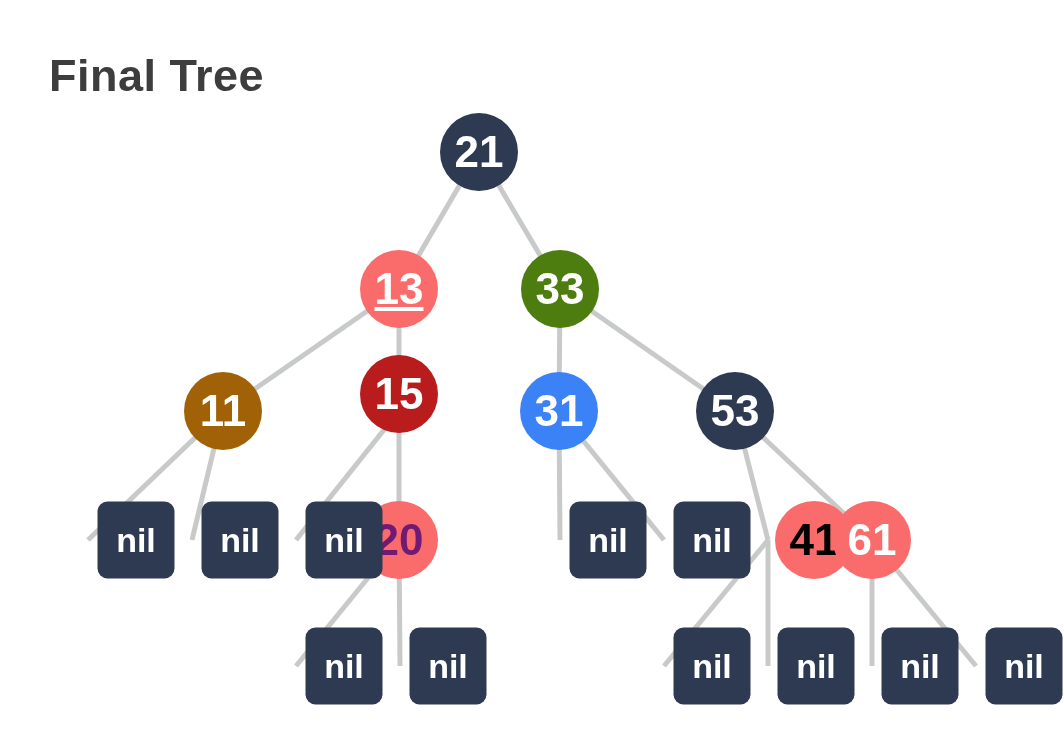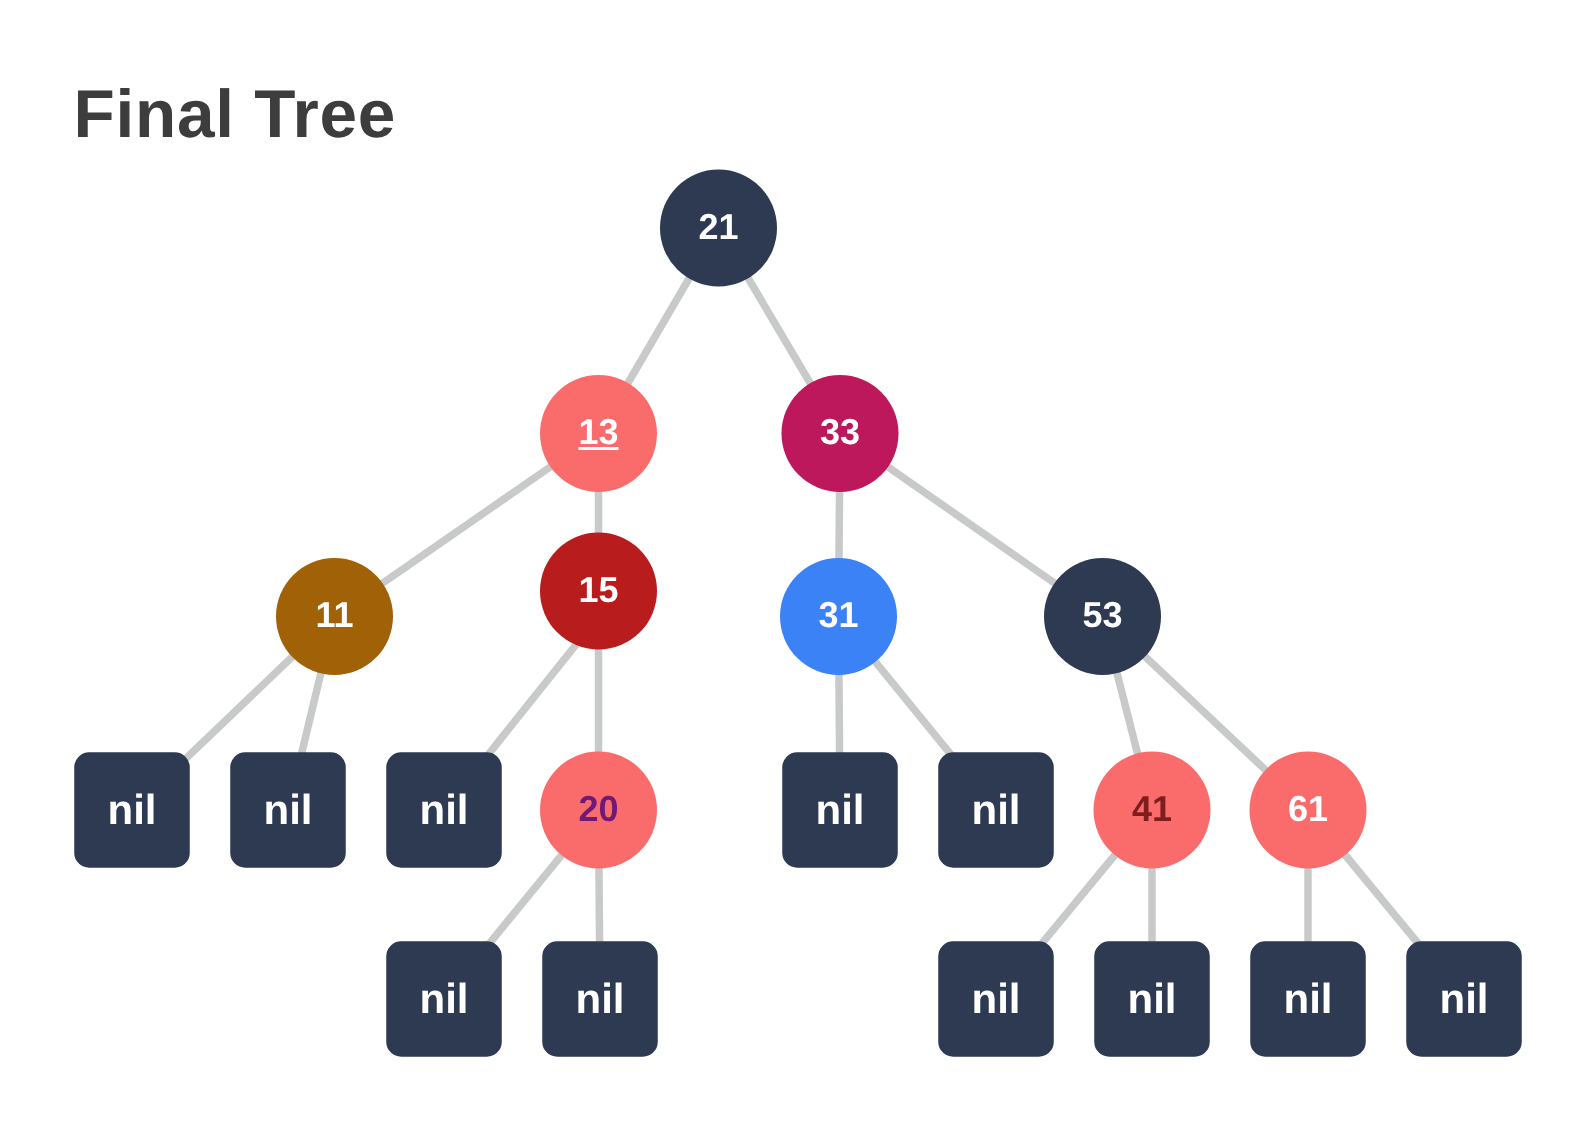--- a/index.html
+++ b/index.html
@@ -39,27 +39,28 @@
     align-items: center;
     justify-content: center;
     transform: translate(-50%, -50%);
     font-weight: bold;
     box-sizing: border-box;
   }
   .node.circle {
     width: 78px;
     height: 78px;
     border-radius: 50%;
-    font-size: 24px;
+    font-size: 44px;
   }
   .node.nil {
     width: 77px;
     height: 77px;
     border-radius: 10px;
-    font-size: 28px;
+    font-size: 34px;
+    margin-left: 48px;
   }
 </style>
 </head>
 <body style="background: rgb(255, 255, 255);">
 
 <div class="canvas">
   <h1 class="title" style="color: rgb(61, 61, 61);">Final Tree</h1>
   <svg id="edges" xmlns="http://www.w3.org/2000/svg">
       <line x1="479" y1="152" x2="399" y2="289" stroke="#c8cac9" stroke-width="5"></line>
       <line x1="479" y1="152" x2="560" y2="289" stroke="#c8cac9" stroke-width="5"></line>
@@ -78,27 +79,27 @@
       <line x1="399" y1="540" x2="296" y2="666" stroke="#c8cac9" stroke-width="5"></line>
       <line x1="399" y1="540" x2="400" y2="666" stroke="#c8cac9" stroke-width="5"></line>
       <line x1="768" y1="540" x2="664" y2="666" stroke="#c8cac9" stroke-width="5"></line>
       <line x1="768" y1="540" x2="768" y2="666" stroke="#c8cac9" stroke-width="5"></line>
       <line x1="872" y1="540" x2="872" y2="666" stroke="#c8cac9" stroke-width="5"></line>
       <line x1="872" y1="540" x2="976" y2="666" stroke="#c8cac9" stroke-width="5"></line>
     </svg>
   <div id="nodes">
       <div class="node circle" style="left: 479px; top: 152px; background: rgb(45, 58, 82); color: rgb(255, 255, 255);">21</div>
       <div class="node circle" style="left: 399px; top: 289px; background: rgb(250, 108, 108); color: rgb(255, 255, 255); text-decoration: underline;">13</div>
-      <div class="node circle" style="left: 560px; top: 289px; background: #be185d; color: rgb(255, 255, 255);">33</div>
+      <div class="node circle" style="left: 560px; top: 289px; background: #4d7c0f; color: rgb(255, 255, 255);">33</div>
       <div class="node circle" style="left: 223px; top: 411px; background: #a16207; color: rgb(255, 255, 255);">11</div>
       <div class="node circle" style="left: 399px; top: 394px; background: #b91c1c; color: rgb(255, 255, 255);">15</div>
       <div class="node circle" style="left: 559px; top: 411px; background: #3b82f6; color: rgb(255, 255, 255);">31</div>
       <div class="node circle" style="left: 735px; top: 411px; background: rgb(45, 58, 82); color: rgb(255, 255, 255);">53</div>
       <div class="node circle" style="left: 399px; top: 540px; background: rgb(250, 108, 108); color: #701a75;">20</div>
-      <div class="node circle" style="left: 768px; top: 540px; background: rgb(250, 108, 108); color: #7f1d1d;">41</div>
+      <div class="node circle" style="left: 814px; top: 540px; background: rgb(250, 108, 108); color: #000000;">41</div>
       <div class="node circle" style="left: 872px; top: 540px; background: rgb(250, 108, 108); color: rgb(255, 255, 255);">61</div>
       <div class="node nil" style="left: 88px; top: 540px; background: rgb(45, 58, 82); color: rgb(255, 255, 255);">nil</div>
       <div class="node nil" style="left: 192px; top: 540px; background: rgb(45, 58, 82); color: rgb(255, 255, 255);">nil</div>
       <div class="node nil" style="left: 296px; top: 540px; background: rgb(45, 58, 82); color: rgb(255, 255, 255);">nil</div>
       <div class="node nil" style="left: 560px; top: 540px; background: rgb(45, 58, 82); color: rgb(255, 255, 255);">nil</div>
       <div class="node nil" style="left: 664px; top: 540px; background: rgb(45, 58, 82); color: rgb(255, 255, 255);">nil</div>
       <div class="node nil" style="left: 296px; top: 666px; background: rgb(45, 58, 82); color: rgb(255, 255, 255);">nil</div>
       <div class="node nil" style="left: 400px; top: 666px; background: rgb(45, 58, 82); color: rgb(255, 255, 255);">nil</div>
       <div class="node nil" style="left: 664px; top: 666px; background: rgb(45, 58, 82); color: rgb(255, 255, 255);">nil</div>
       <div class="node nil" style="left: 768px; top: 666px; background: rgb(45, 58, 82); color: rgb(255, 255, 255);">nil</div>

